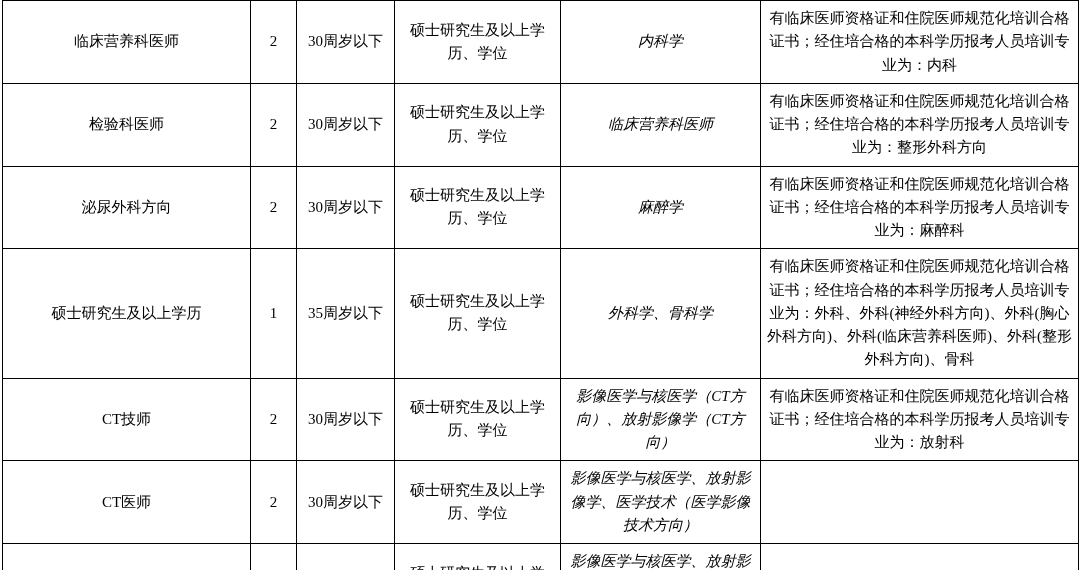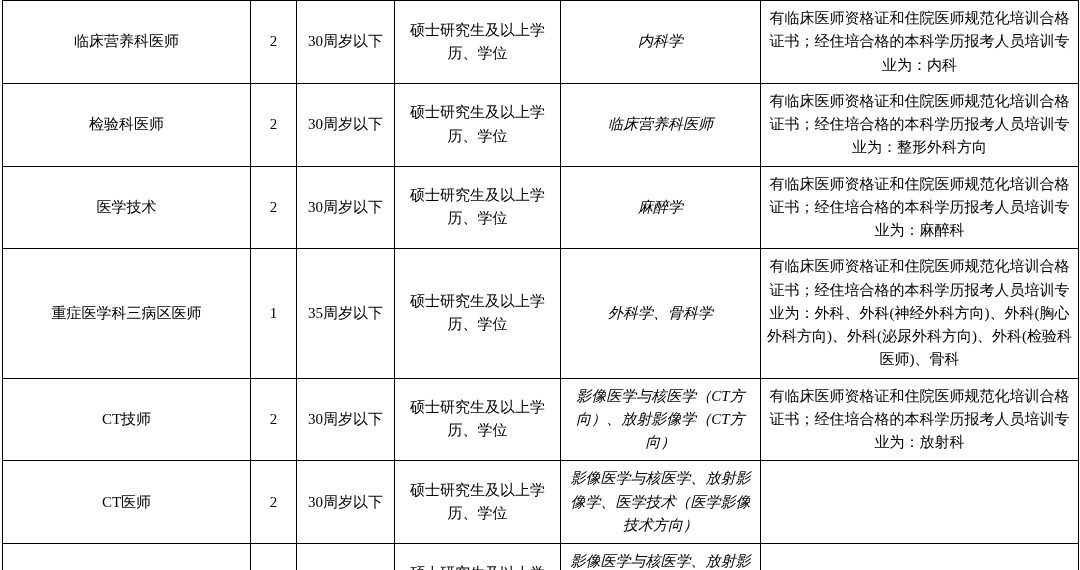--- a/index.html
+++ b/index.html
@@ -78,35 +78,35 @@
       <tr>
         <td class="post">检验科医师</td>
         <td class="num">2</td>
         <td class="age">30周岁以下</td>
         <td class="edu">硕士研究生及以上学历、学位</td>
         <td class="major">临床营养科医师</td>
         <td class="other">有临床医师资格证和住院医师规范化培训合格证书；经住培合格的本科学历报考人员培训专业为：整形外科方向</td>
       </tr>
 
       <tr>
-        <td class="post">医学技术</td>
+        <td class="post">泌尿外科方向</td>
         <td class="num">2</td>
         <td class="age">30周岁以下</td>
         <td class="edu">硕士研究生及以上学历、学位</td>
         <td class="major">麻醉学</td>
         <td class="other">有临床医师资格证和住院医师规范化培训合格证书；经住培合格的本科学历报考人员培训专业为：麻醉科</td>
       </tr>
 
       <tr>
-        <td class="post">重症医学科三病区医师</td>
+        <td class="post">硕士研究生及以上学历</td>
         <td class="num">1</td>
         <td class="age">35周岁以下</td>
         <td class="edu">硕士研究生及以上学历、学位</td>
         <td class="major">外科学、骨科学</td>
-        <td class="other">有临床医师资格证和住院医师规范化培训合格证书；经住培合格的本科学历报考人员培训专业为：外科、外科(神经外科方向)、外科(胸心外科方向)、外科(泌尿外科方向)、外科(检验科医师)、骨科</td>
+        <td class="other">有临床医师资格证和住院医师规范化培训合格证书；经住培合格的本科学历报考人员培训专业为：外科、外科(神经外科方向)、外科(胸心外科方向)、外科(临床营养科医师)、外科(整形外科方向)、骨科</td>
       </tr>
 
       <tr>
         <td class="post">CT技师</td>
         <td class="num">2</td>
         <td class="age">30周岁以下</td>
         <td class="edu">硕士研究生及以上学历、学位</td>
         <td class="major">影像医学与核医学（CT方向）、放射影像学（CT方向）</td>
         <td class="other">有临床医师资格证和住院医师规范化培训合格证书；经住培合格的本科学历报考人员培训专业为：放射科</td>
       </tr>

